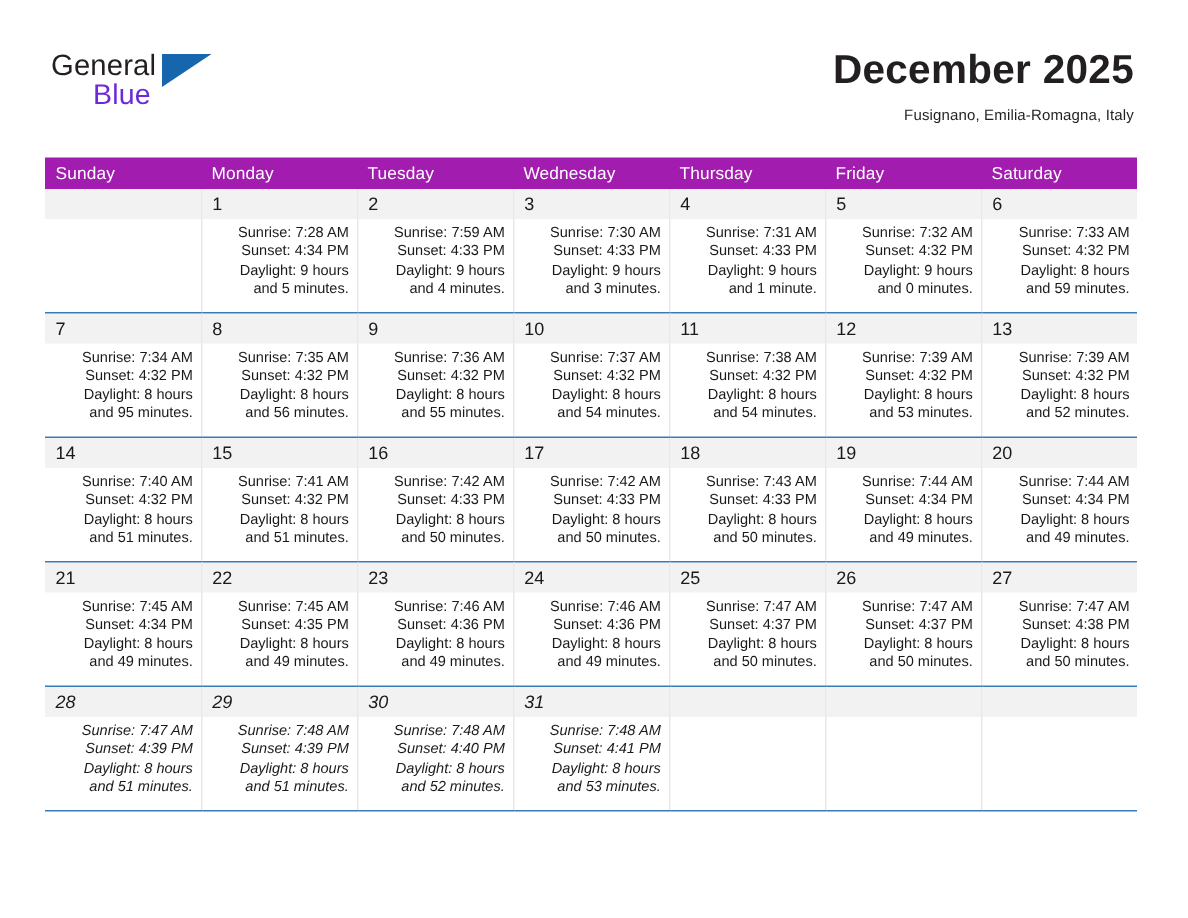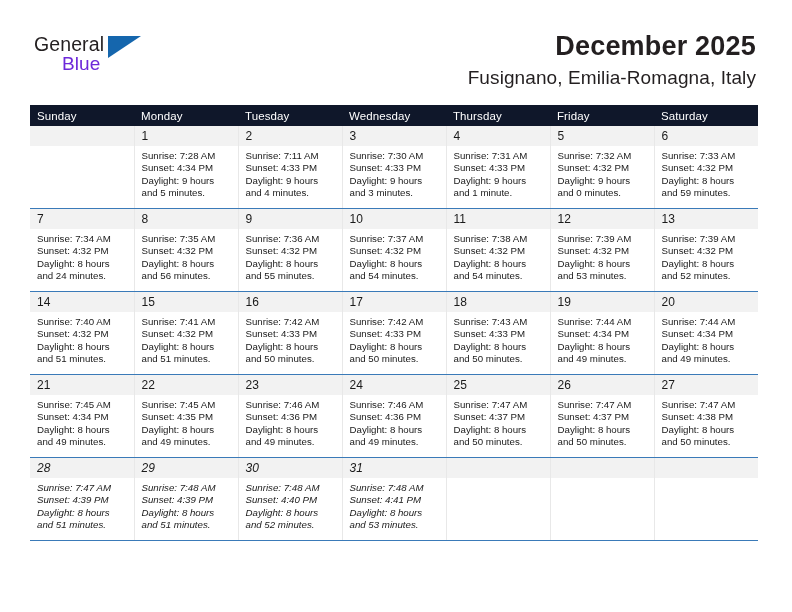--- a/index.html
+++ b/index.html
@@ -71,38 +71,38 @@
     text-align: right;
   }
   .cal-title {
     font-size: 27px;
     font-weight: bold;
     color: #231f20;
     line-height: 34px;
     letter-spacing: 0.2px;
   }
   .cal-subtitle {
-    font-size: 19px;
+    font-size: 10px;
     color: #231f20;
     line-height: 20px;
     margin-top: 5px;
     letter-spacing: 0.1px;
   }
 
   
   .calendar {
     position: absolute;
     left: 30px;
     top: 105px;
     width: 728px;
     border-collapse: collapse;
     table-layout: fixed;
   }
   .calendar th {
-    background: #0f172a;
+    background: #a21caf;
     color: #ffffff;
     font-size: 11.5px;
     font-weight: normal;
     text-align: left;
     padding: 4px 0 4px 7px;
     height: 13px;
     letter-spacing: 0.1px;
     border: none;
   }
   .calendar td {
@@ -131,20 +131,21 @@
     line-height: 14px;
   }
   .daynum.blank {
     color: transparent;
   }
   .cellbody {
     padding: 4px 5px 0 7px;
     font-size: 9.7px;
     line-height: 12.4px;
     color: #1a1a1a;
+    text-align: right;
   }
   .cellbody div {
     white-space: nowrap;
   }
   td.empty .daynum {
     background: #f2f2f2;
   }
   td.empty.blankcell .daynum {
     background: #f2f2f2;
   }
@@ -191,21 +192,21 @@
             <div class="cellbody">
               <div>Sunrise: 7:28 AM</div>
               <div>Sunset: 4:34 PM</div>
               <div>Daylight: 9 hours</div>
               <div>and 5 minutes.</div>
             </div>
           </td>
           <td>
             <span class="daynum">2</span>
             <div class="cellbody">
-              <div>Sunrise: 7:11 AM</div>
+              <div>Sunrise: 7:59 AM</div>
               <div>Sunset: 4:33 PM</div>
               <div>Daylight: 9 hours</div>
               <div>and 4 minutes.</div>
             </div>
           </td>
           <td>
             <span class="daynum">3</span>
             <div class="cellbody">
               <div>Sunrise: 7:30 AM</div>
               <div>Sunset: 4:33 PM</div>
@@ -241,21 +242,21 @@
             </div>
           </td>
         </tr>
         <tr class="week">
           <td>
             <span class="daynum">7</span>
             <div class="cellbody">
               <div>Sunrise: 7:34 AM</div>
               <div>Sunset: 4:32 PM</div>
               <div>Daylight: 8 hours</div>
-              <div>and 24 minutes.</div>
+              <div>and 95 minutes.</div>
             </div>
           </td>
           <td>
             <span class="daynum">8</span>
             <div class="cellbody">
               <div>Sunrise: 7:35 AM</div>
               <div>Sunset: 4:32 PM</div>
               <div>Daylight: 8 hours</div>
               <div>and 56 minutes.</div>
             </div>

